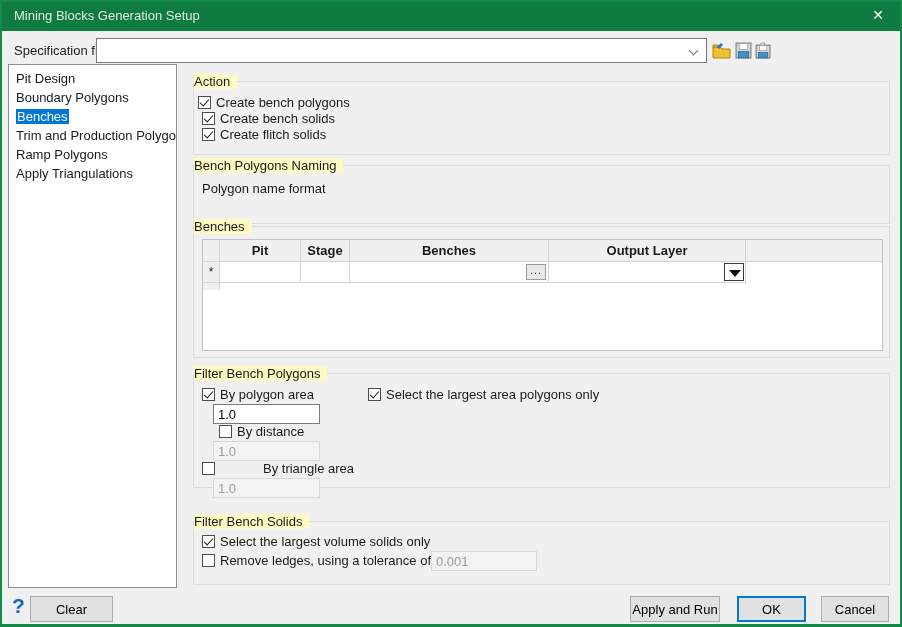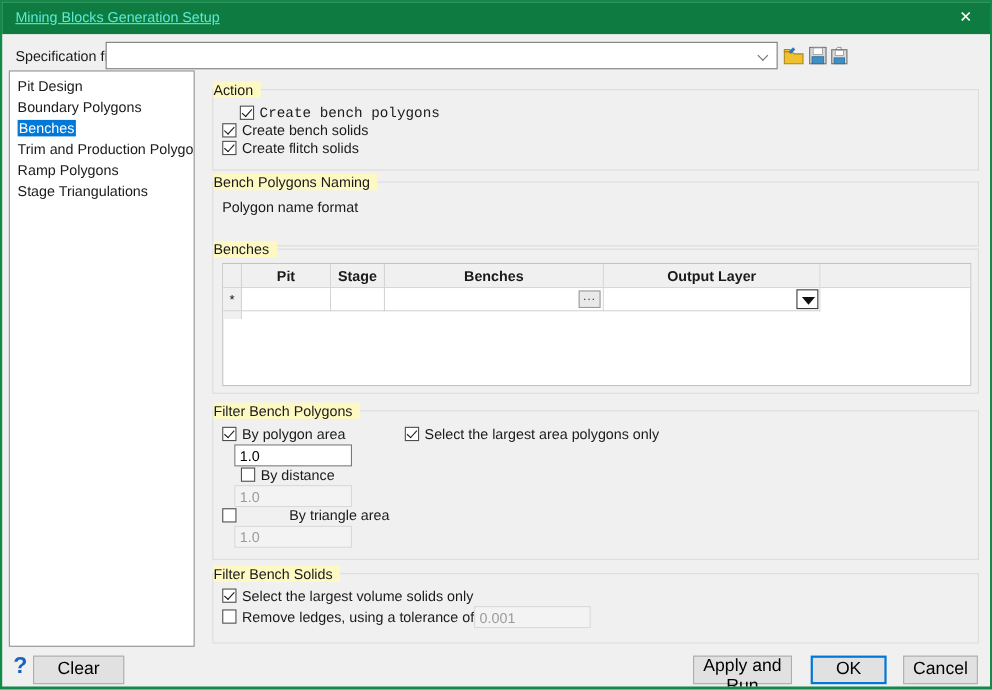--- a/index.html
+++ b/index.html
@@ -6,21 +6,21 @@
   html,body { width:902px; height:627px; }
   body { font-family:"Liberation Sans","DejaVu Sans",sans-serif; font-size:13px; color:#1a1a1a; }
 
   .window {
     position:relative; width:902px; height:627px; background:#f0f0f0;
     border:2px solid #128a48; border-bottom-width:3px; overflow:hidden;
   }
 
   
   .titlebar { position:absolute; top:-2px; left:-2px; width:902px; height:31px; background:#0e7c40; }
-  .titlebar .title { position:absolute; left:14px; top:0; line-height:31px; color:#5eead4; font-size:13px;text-decoration:underline; }
+  .titlebar .title { position:absolute; left:14px; top:0; line-height:31px; color:#e5e5e5; font-size:13px; }
   .close-btn { position:absolute; right:4px; top:0; width:40px; height:31px; color:#fff;
     text-align:center; line-height:31px; font-size:14px; cursor:default; }
 
   
   .spec-label { position:absolute; left:12px; top:41px; }
   .spec-combo { position:absolute; left:94px; top:36px; width:611px; height:25px; background:#fff;
     border:1px solid #7a7a7a; }
   .spec-combo input { position:absolute; left:2px; top:1px; width:585px; height:21px; border:none;
     outline:none; font:inherit; background:transparent; }
   .combo-chevron { position:absolute; right:8px; top:8px; width:8px; height:8px; }
@@ -35,21 +35,21 @@
     border:1px solid #8a8f94; padding:4px 0; overflow:hidden; }
   .sidebar .item { padding:1px 7px; line-height:17px; white-space:nowrap; cursor:default; }
   .sidebar .item span.sel { background:#0078d7; color:#fff; padding:0 1px; }
 
   
   .group { position:absolute; left:191px; width:697px; border:1px solid #dcdcdc; }
   .group .gtitle { position:absolute; top:-8px; left:0; background:#fef9c3; padding-right:7px; line-height:15px; }
   .g-action  { top:79px;  height:74px; }
   .g-naming  { top:163px; height:59px; }
   .g-benches { top:224px; height:132px; }
-  .g-fpoly   { top:371px; height:136px;text-decoration:underline; }
+  .g-fpoly   { top:371px; height:115px;text-decoration:underline; }
   .g-fsolid  { top:519px; height:64px; }
 
   
   .cbrow { position:absolute; display:flex; align-items:center; gap:5px; white-space:nowrap; cursor:default; }
   .cb { width:13px; height:13px; background:#fff; border:1px solid #4d4d4d; position:relative; flex:0 0 13px; }
   .cb.on::after { content:""; position:absolute; left:3px; top:0px; width:4px; height:8px;
     border-right:1.5px solid #1a1a1a; border-bottom:1.5px solid #1a1a1a; transform:rotate(42deg); }
 
   
   .tinput { position:absolute; height:20px; border:1px solid #7a7a7a; background:#fff;
@@ -71,21 +71,21 @@
   .ellipsis-btn { position:absolute; right:2px; top:2px; width:20px; height:16px; background:#e9e9e9;
     border:1px solid #9a9a9a; font-size:10px; line-height:12px; text-align:center; letter-spacing:1px; cursor:default; }
   .dd-btn { position:absolute; right:1px; top:1px; width:20px; height:18px; background:#fff;
     border:1px solid #3a3a3a; cursor:default; }
   .dd-btn::after { content:""; position:absolute; left:4px; top:6px; width:0; height:0;
     border-left:6px solid transparent; border-right:6px solid transparent; border-top:7px solid #111; }
 
   
   .help { position:absolute; left:10px; top:592px; color:#1565c0; font-weight:bold; font-size:21px; cursor:default; }
   .btn { position:absolute; top:594px; height:26px; background:#e1e1e1; border:1px solid #adadad;
-    font:inherit; font-size:16px; text-align:center; cursor:default; }
+    font:inherit; font-size:13px; text-align:center; cursor:default; }
   .btn-clear { left:28px;  width:83px; }
   .btn-apply { left:628px; width:90px; }
   .btn-ok    { left:735px; width:69px; border:2px solid #0078d7; }
   .btn-cancel{ left:819px; width:68px; }
 </style>
 </head>
 <body>
 
 <div class="window">
 
@@ -115,26 +115,26 @@
     <rect x="5" y="3.5" width="7" height="4.5" fill="#fff" stroke="#999" stroke-width="0.7"></rect>
     <rect x="4" y="10" width="9" height="5" fill="#3d8fc4" stroke="#2a6c97" stroke-width="0.7"></rect>
   </svg>
 
   <div class="sidebar">
     <div class="item"><span>Pit Design</span></div>
     <div class="item"><span>Boundary Polygons</span></div>
     <div class="item"><span class="sel">Benches</span></div>
     <div class="item"><span>Trim and Production Polygons</span></div>
     <div class="item"><span>Ramp Polygons</span></div>
-    <div class="item"><span>Stage Triangulations</span></div>
+    <div class="item"><span>Apply Triangulations</span></div>
   </div>
 
   <div class="group g-action">
     <span class="gtitle">Action</span>
-    <div class="cbrow" style="left:24px; top:13px;font-family:Liberation Mono, monospace;">
+    <div class="cbrow" style="left:4px; top:13px;">
       <span class="cb on"></span>
       <span>Create bench polygons</span>
     </div>
     <div class="cbrow" style="left:8px; top:29px;">
       <span class="cb on"></span>
       <span>Create bench solids</span>
     </div>
     <div class="cbrow" style="left:8px; top:45px;">
       <span class="cb on"></span>
       <span>Create flitch solids</span>

